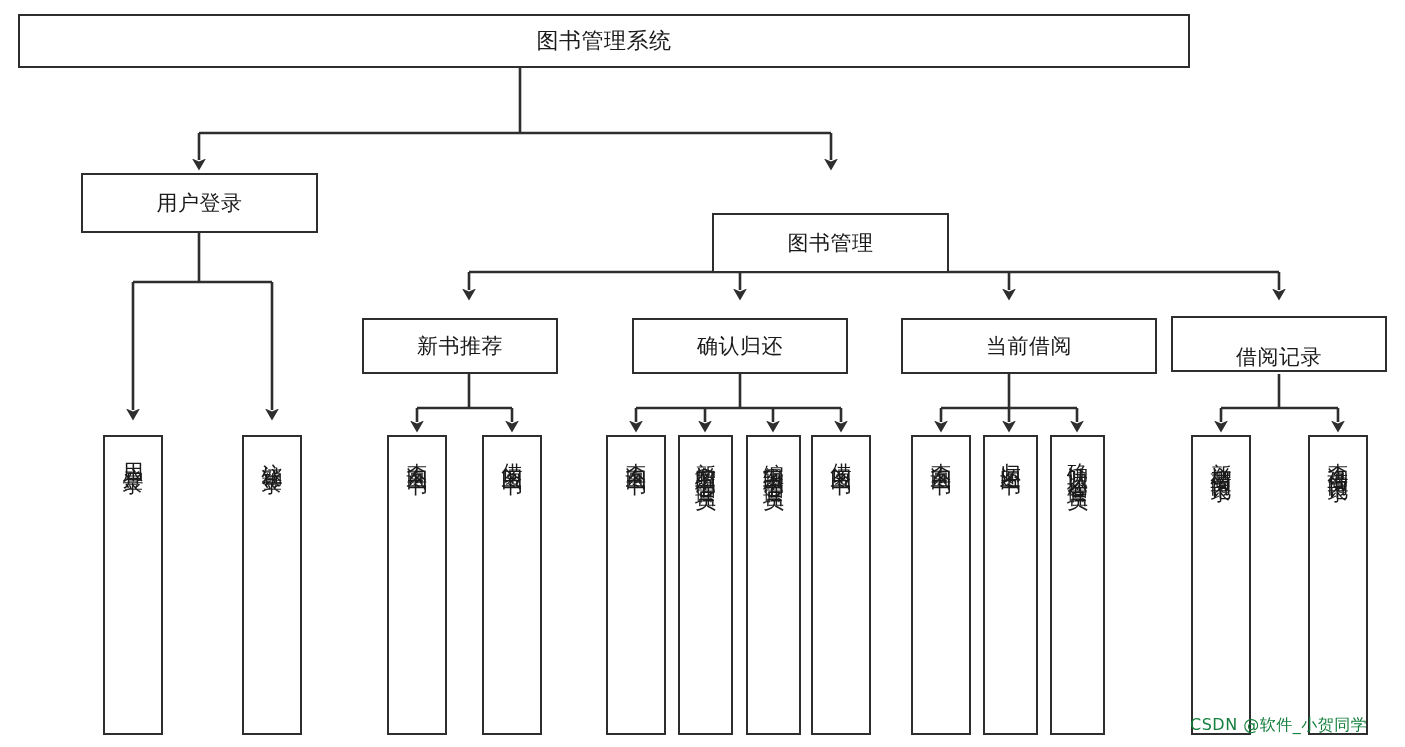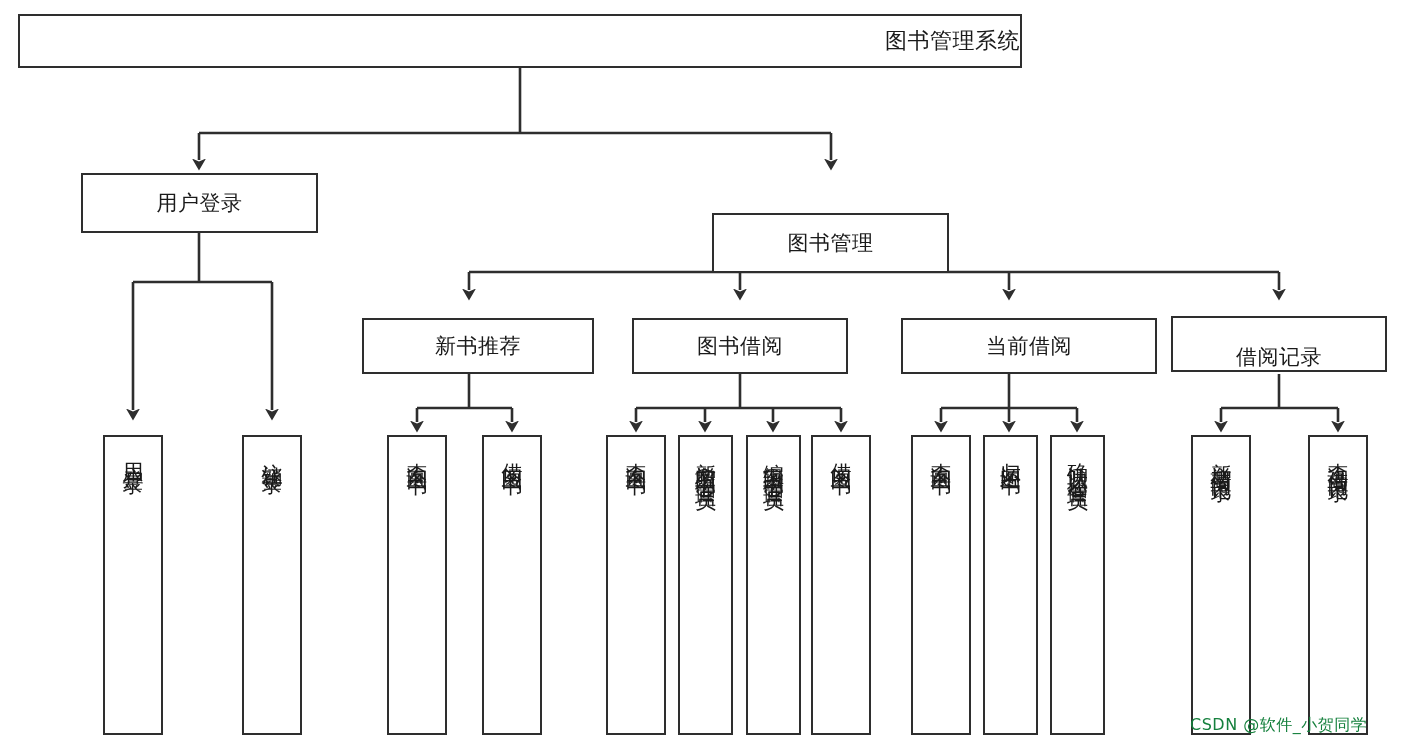--- a/index.html
+++ b/index.html
@@ -106,36 +106,36 @@
     <path d="M1009,408 L1009,422" marker-end="url(#arw)"></path>
     <path d="M1077,408 L1077,422" marker-end="url(#arw)"></path>
 
     <path d="M1279,374 L1279,408"></path>
     <path d="M1221,408 L1338,408"></path>
     <path d="M1221,408 L1221,422" marker-end="url(#arw)"></path>
     <path d="M1338,408 L1338,422" marker-end="url(#arw)"></path>
   </g>
 </svg>
 
-<div class="node root h" style="left:18px;top:14px;width:1004px;height:54px;justify-content:flex-end;">
+<div class="node root h" style="left:18px;top:14px;width:1172px;height:54px;">
   <span class="label">图书管理系统</span>
 </div>
 
 <div class="node h" style="left:81px;top:173px;width:237px;height:60px;">
   <span class="label">用户登录</span>
 </div>
 <div class="node h" style="left:712px;top:173px;width:237px;height:60px;margin-top:40px;">
   <span class="label">图书管理</span>
 </div>
 
-<div class="node h" style="left:362px;top:318px;width:232px;height:56px;">
+<div class="node h" style="left:362px;top:318px;width:196px;height:56px;">
   <span class="label">新书推荐</span>
 </div>
 <div class="node h" style="left:632px;top:318px;width:216px;height:56px;">
-  <span class="label">图书借阅</span>
+  <span class="label">确认归还</span>
 </div>
 <div class="node h" style="left:901px;top:318px;width:256px;height:56px;">
   <span class="label">当前借阅</span>
 </div>
 <div class="node h" style="left:1171px;top:316px;width:216px;height:56px;align-items:flex-end;">
   <span class="label">借阅记录</span>
 </div>
 
 <div class="node v" style="left:103px;top:435px;width:60px;height:300px;">
   <span class="label">用户登录</span>

